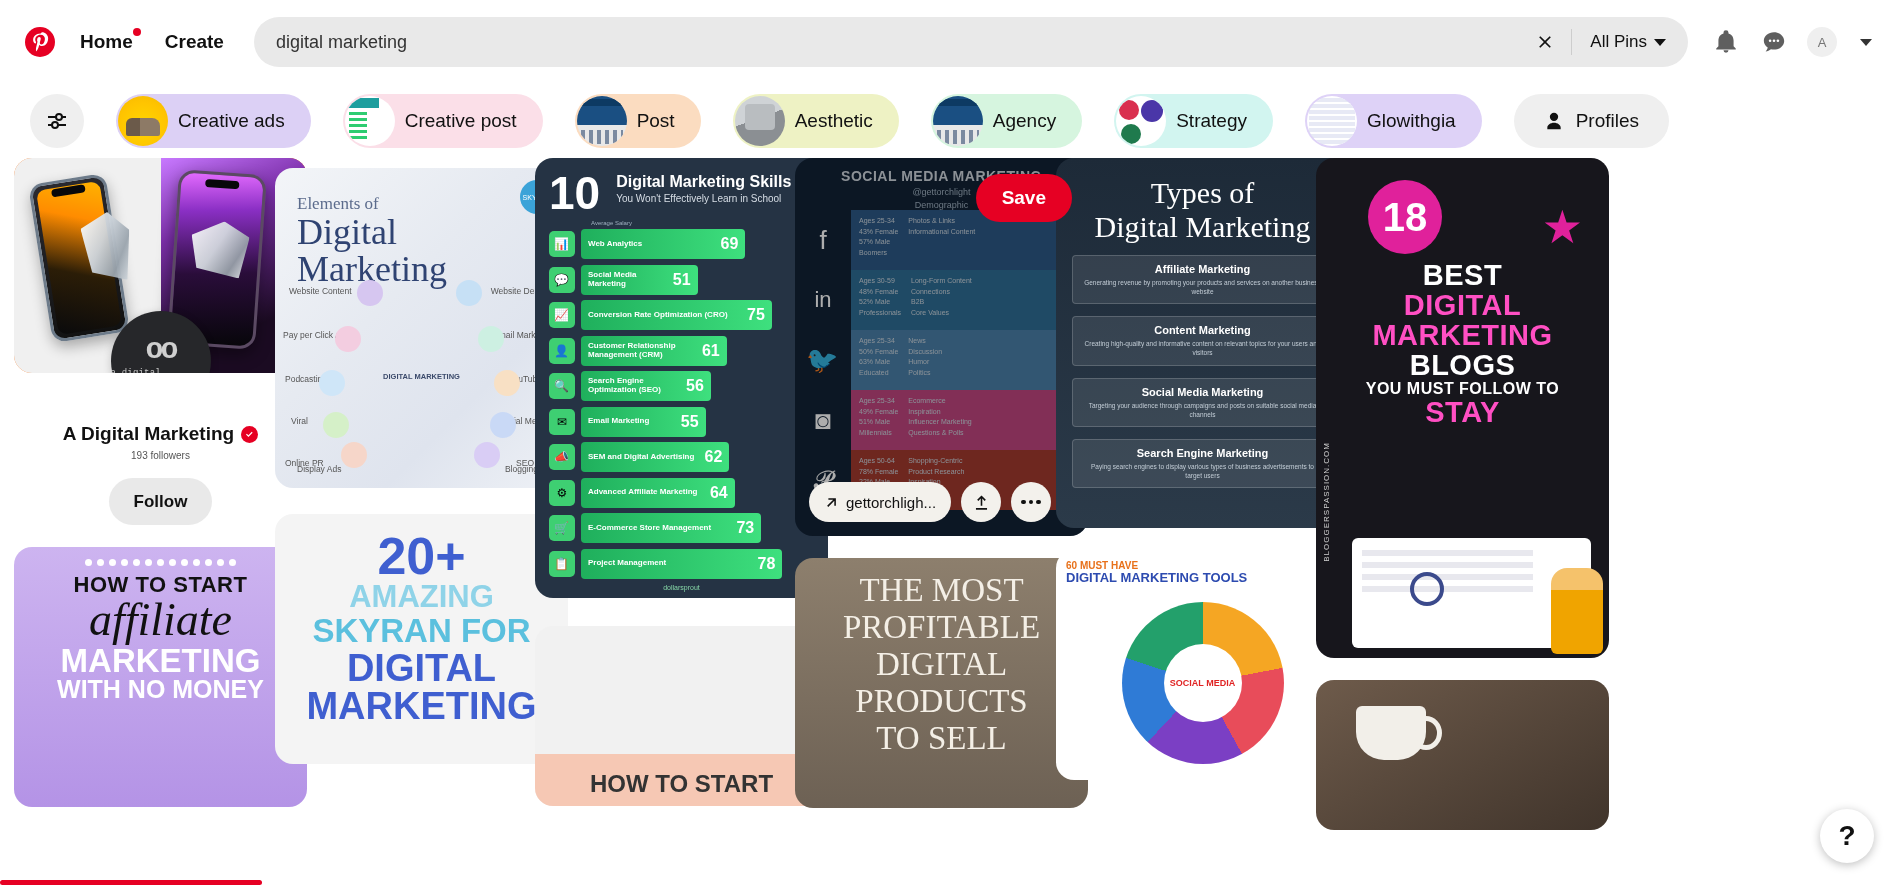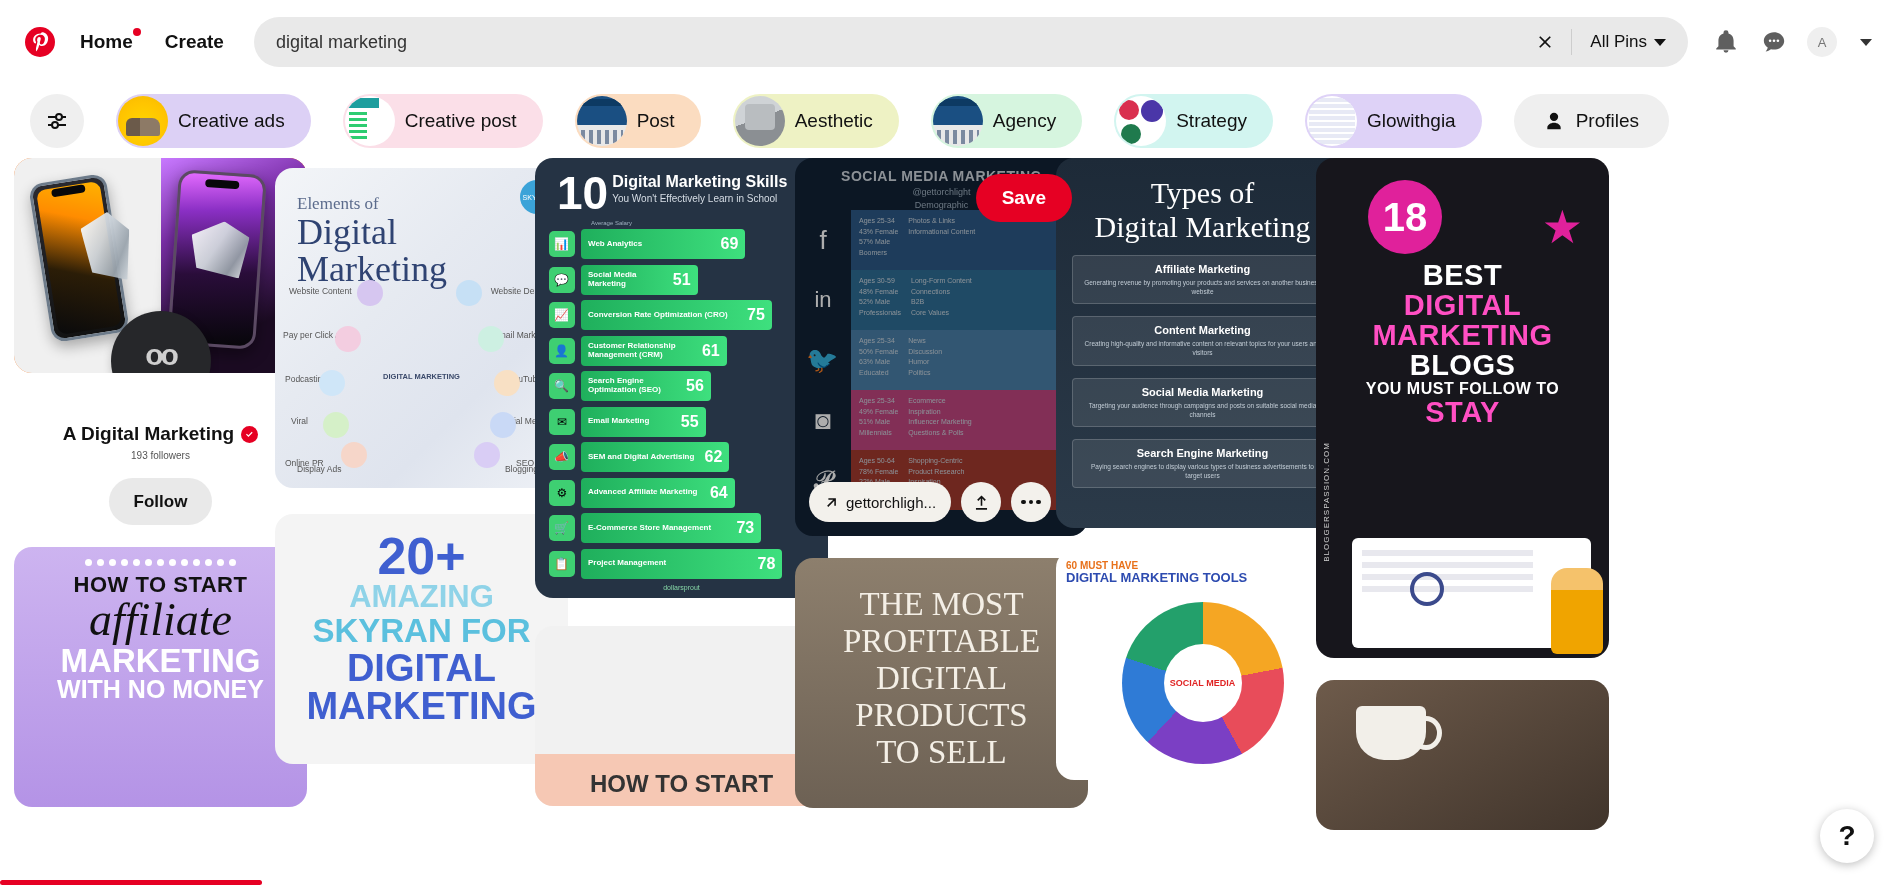--- a/index.html
+++ b/index.html
@@ -151,21 +151,21 @@
     overflow: hidden;
   }
   .col { position: absolute; top: 0; width: 293px; }
   .pin { position: relative; margin-bottom: 26px; border-radius: 18px; }
   .pin-img { width: 293px; border-radius: 18px; overflow: hidden; position: relative; }
 
   
   .profcard { width: 293px; }
   .profcard-img {
     width: 293px; height: 215px; border-radius: 18px; overflow: hidden;
-    display: flex; background: #f97316; position: relative;
+    display: flex; background: #f97316; position: relative; font-family: Liberation Mono, monospace;
   }
   .ph-a { width: 50%; height: 100%; background: #f0f0f0; position: relative; }
   .ph-b { width: 50%; height: 100%;
     background: linear-gradient(155deg,#c879ff 0%, #7b2fa8 30%, #1b0b22 75%); position: relative; }
   .phone1 {
     position: absolute; left: 26px; top: 20px; width: 78px; height: 160px;
     border-radius: 14px; background: linear-gradient(170deg,#2a2a30,#111);
     border: 3px solid #6d7b8a; transform: rotate(-9deg);
     box-shadow: 0 6px 14px rgba(0,0,0,.3);
   }
@@ -250,21 +250,21 @@
   .art-elements .et{font-family:"Liberation Serif",serif;font-size:36px;color:#2f4372;line-height:1.02;font-weight:400;}
   .art-elements .badge{position:absolute;right:14px;top:12px;width:34px;height:34px;border-radius:50%;
     background:#3ba3d8;color:#fff;font-size:7px;display:flex;align-items:center;justify-content:center;}
   .art-elements .lbl{position:absolute;font-size:8.5px;color:#555;}
   .art-elements .ic{position:absolute;width:26px;height:26px;border-radius:50%;display:flex;align-items:center;justify-content:center;}
   .art-elements .core{position:absolute;left:50%;top:50%;transform:translate(-50%,-50%);
      font-size:7.5px;color:#3b4a6b;text-align:center;font-weight:700;}
 
   
   .art-skills{background:#253344;height:440px;padding:16px 14px;}
-  .art-skills .hd{display:flex;align-items:flex-start;gap:4px;margin-left:8px;}
+  .art-skills .hd{display:flex;align-items:flex-start;gap:16px;}
   .art-skills .big{font-size:46px;font-weight:700;color:#fff;line-height:.85;}
   .art-skills .t1{font-size:16px;font-weight:700;color:#fff;line-height:1.05;}
   .art-skills .t2{font-size:10px;color:#d6dde5;margin-top:2px;}
   .art-skills .sal{font-size:6px;color:#9fb0c0;margin:7px 0 3px 42px;}
   .bar-row{display:flex;align-items:center;margin-bottom:5.5px;height:30px;}
   .bar-ic{width:26px;height:26px;border-radius:5px;background:#3ecf72;display:flex;align-items:center;
     justify-content:center;margin-right:6px;flex-shrink:0;font-size:12px;}
   .bar{height:30px;border-radius:4px;background:linear-gradient(90deg,#1faf5c,#3ee07e);
     display:flex;align-items:center;justify-content:space-between;padding:0 7px;color:#fff;}
   .bar .nm{font-size:8px;font-weight:700;line-height:1.1;}
@@ -320,21 +320,21 @@
   .art-tools .a{color:#8fd3e8;font-size:31px;font-weight:700;line-height:1.05;}
   .art-tools .b{color:#5bc0de;font-size:33px;font-weight:700;line-height:1.05;}
   .art-tools .c{color:#3f5fd0;font-size:38px;font-weight:700;line-height:1.02;}
 
   
   .art-hts{height:180px;background:#f1f1f1;position:relative;}
   .art-hts .band{position:absolute;left:0;right:0;bottom:0;height:52px;background:#f6c8b4;}
   .art-hts .tx{position:absolute;left:0;right:0;bottom:8px;text-align:center;color:#333;font-size:24px;font-weight:700;}
 
   
-  .art-prof{height:250px;background:linear-gradient(#8d7f6d,#6d6154);padding:28px;}
+  .art-prof{height:250px;background:linear-gradient(#8d7f6d,#6d6154);padding:14px;}
   .art-prof .l{color:#f4efe6;font-family:"Liberation Serif",serif;font-size:33px;text-align:center;line-height:1.12;}
 
   
   .art-wheel{height:230px;background:#fff;padding:10px;position:relative;}
   .art-wheel .h1{color:#e8711a;font-size:10px;font-weight:700;}
   .art-wheel .h2{color:#2d4bb0;font-size:13px;font-weight:700;line-height:1.05;}
   .art-wheel .pie{position:absolute;left:50%;top:52px;transform:translateX(-50%);width:162px;height:162px;border-radius:50%;
     background:conic-gradient(#f5a623 0 22%, #e84c5a 22% 42%, #7b3fc4 42% 62%, #2f7bd6 62% 80%, #23a06b 80% 100%);}
   .art-wheel .pie::after{content:"";position:absolute;inset:42px;border-radius:50%;background:#fff;}
   .art-wheel .cc{position:absolute;left:50%;top:52px;transform:translateX(-50%);width:162px;height:162px;

